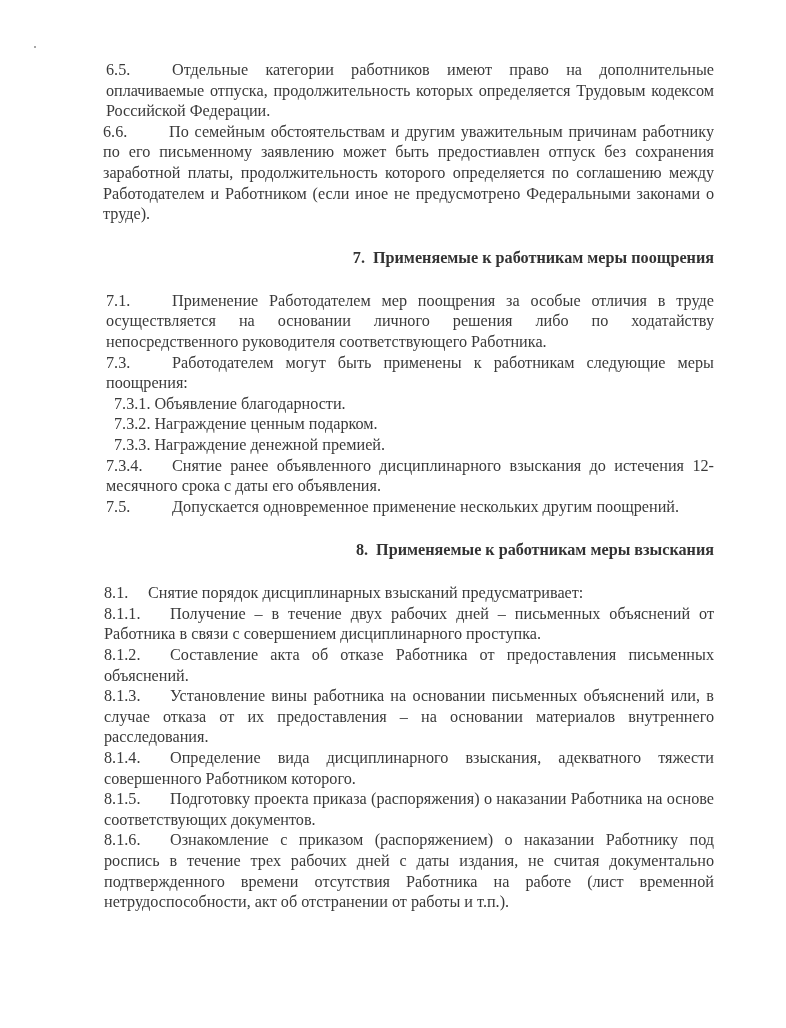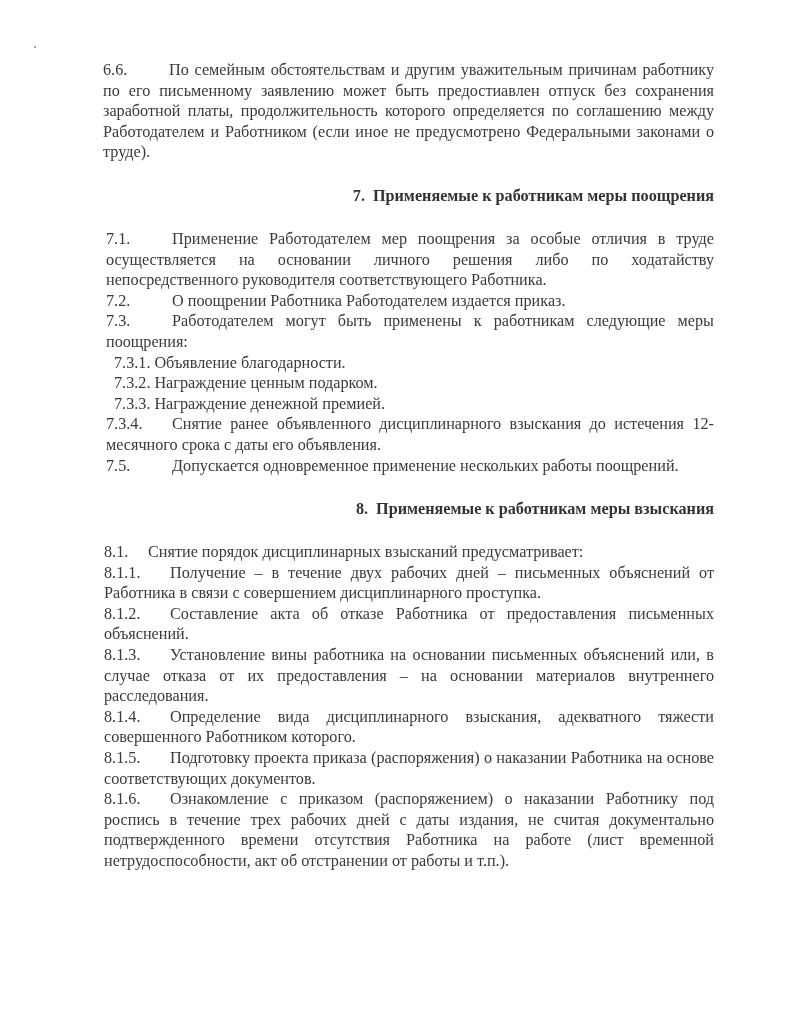--- a/index.html
+++ b/index.html
@@ -22,34 +22,34 @@
   .gap-h1 { height: 23px; }
   .gap-h2 { height: 23px; }
 </style>
 </head>
 <body>
 
 <div class="dot"></div>
 
 <div class="page">
 
+  <p class="p"><span class="num">6.5.</span><span>Отдельные категории работников имеют право на дополнительные оплачиваемые отпуска, продолжительность которых определяется Трудовым кодексом Российской Федерации.</span></p>
   <p class="p" style="margin-left:-3px"><span class="num">6.6.</span><span>По семейным обстоятельствам и другим уважительным причинам работнику по его письменному заявлению может быть предостиавлен отпуск без сохранения заработной платы, продолжительность которого определяется по соглашению между Работодателем и Работником (если иное не предусмотрено Федеральными законами о труде).</span></p>
 
   <div class="gap-h1"></div>
   <p class="h"><span class="hnum">7.</span><span>Применяемые к работникам меры поощрения</span></p>
   <div class="gap-h2"></div>
 
   <p class="p"><span class="num">7.1.</span><span>Применение Работодателем мер поощрения за особые отличия в труде осуществляется на основании личного решения либо по ходатайству непосредственного руководителя соответствующего Работника.</span></p>
-  <p class="p"><span class="num">7.2.</span><span>О поощрении Работника Работодателем издается приказ.</span></p>
   <p class="p"><span class="num">7.3.</span><span>Работодателем могут быть применены к работникам следующие меры поощрения:</span></p>
   <p class="p short" style="margin-left:-2px"><span class="num">7.3.1.</span><span>Объявление благодарности.</span></p>
   <p class="p short" style="margin-left:-2px"><span class="num">7.3.2.</span><span>Награждение ценным подарком.</span></p>
   <p class="p short" style="margin-left:-2px"><span class="num">7.3.3.</span><span>Награждение денежной премией.</span></p>
   <p class="p"><span class="num">7.3.4.</span><span>Снятие ранее объявленного дисциплинарного взыскания до истечения 12-месячного срока с даты его объявления.</span></p>
-  <p class="p"><span class="num">7.5.</span><span>Допускается одновременное применение нескольких работы поощрений.</span></p>
+  <p class="p"><span class="num">7.5.</span><span>Допускается одновременное применение нескольких другим поощрений.</span></p>
 
   <div class="gap-h1"></div>
   <p class="h"><span class="hnum">8.</span><span>Применяемые к работникам меры взыскания</span></p>
   <div class="gap-h2"></div>
 
   <p class="p s81" style="margin-left:-2px"><span class="num">8.1.</span><span>Снятие порядок дисциплинарных взысканий предусматривает:</span></p>
   <p class="p" style="margin-left:-2px"><span class="num">8.1.1.</span><span>Получение – в течение двух рабочих дней – письменных объяснений от Работника в связи с совершением дисциплинарного проступка.</span></p>
   <p class="p" style="margin-left:-2px"><span class="num">8.1.2.</span><span>Составление акта об отказе Работника от предоставления письменных объяснений.</span></p>
   <p class="p" style="margin-left:-2px"><span class="num">8.1.3.</span><span>Установление вины работника на основании письменных объяснений или, в случае отказа от их предоставления – на основании материалов внутреннего расследования.</span></p>
   <p class="p" style="margin-left:-2px"><span class="num">8.1.4.</span><span>Определение вида дисциплинарного взыскания, адекватного тяжести совершенного Работником которого.</span></p>

